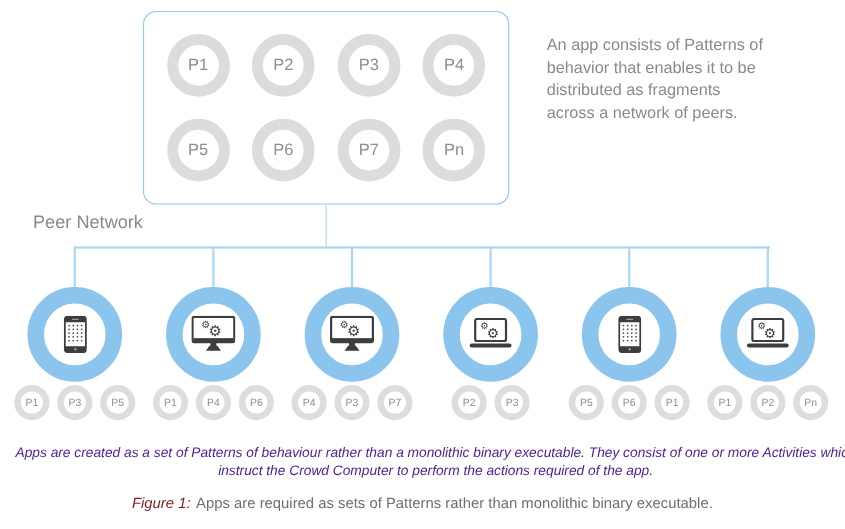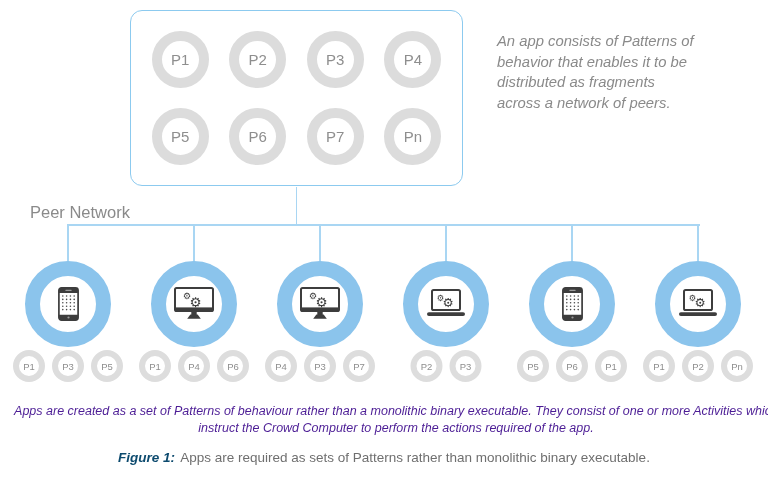--- a/index.html
+++ b/index.html
@@ -12,42 +12,42 @@
              border:1.5px solid #8ccaef; border-radius:12px;
              display:grid; grid-template-columns:repeat(4,57px);
              justify-content:space-evenly; align-content:space-evenly; }
   .pattern-big { width:57px; height:57px; border-radius:50%;
                  border:10px solid #dcdcdc; background:#fff;
                  display:flex; align-items:center; justify-content:center;
                  font-size:15px; color:#8e8e8e; }
 
   
   .desc { position:absolute; left:497px; top:31px; width:205px;
-          font-size:14.8px; line-height:1.4; color:#8a8a8a;font-style:italic; }
-
-  .pn-label { position:absolute; left:30px; top:203px; font-size:16.5px; color:#8a8a8a; }
+          font-size:14.8px; line-height:1.4; color:#8a8a8a; }
+
+  .pn-label { position:absolute; left:30px; top:193px; font-size:16.5px; color:#8a8a8a; }
 
   
   .vline, .hline { position:absolute; background:#a9d6f3; }
 
   
   .peer { position:absolute; top:261px; width:86px; height:86px; border-radius:50%;
           border:15px solid #8bc4ec; background:#fff;
           display:flex; align-items:center; justify-content:center; }
   .chips { position:absolute; top:350px; display:flex; gap:7px; transform:translateX(-50%); }
   .chip { width:32px; height:32px; border-radius:50%; border:6px solid #dddddd;
           background:#fff; display:flex; align-items:center; justify-content:center;
           font-size:9.5px; color:#8e8e8e; white-space:nowrap; }
 
   
   .cap { position:absolute; top:403px; left:12px; width:768px; text-align:center;
          font-style:italic; font-size:12.5px; line-height:1.32; color:#4c1d95; }
   .figcap { position:absolute; top:450px; left:0; width:768px; text-align:center;
             font-size:13.5px; color:#6f6f6f; }
-  .figlabel { font-style:italic; font-weight:bold; color:#0c4a6e; margin-right:5px; }
+  .figlabel { font-style:italic; font-weight:normal; color:#7f1d1d; margin-right:5px; }
 </style>
 </head>
 <body>
 
 <div class="fig">
 
   <div class="app-box" id="appBox">
       <div class="pattern-big">P1</div>
       <div class="pattern-big">P2</div>
       <div class="pattern-big">P3</div>

